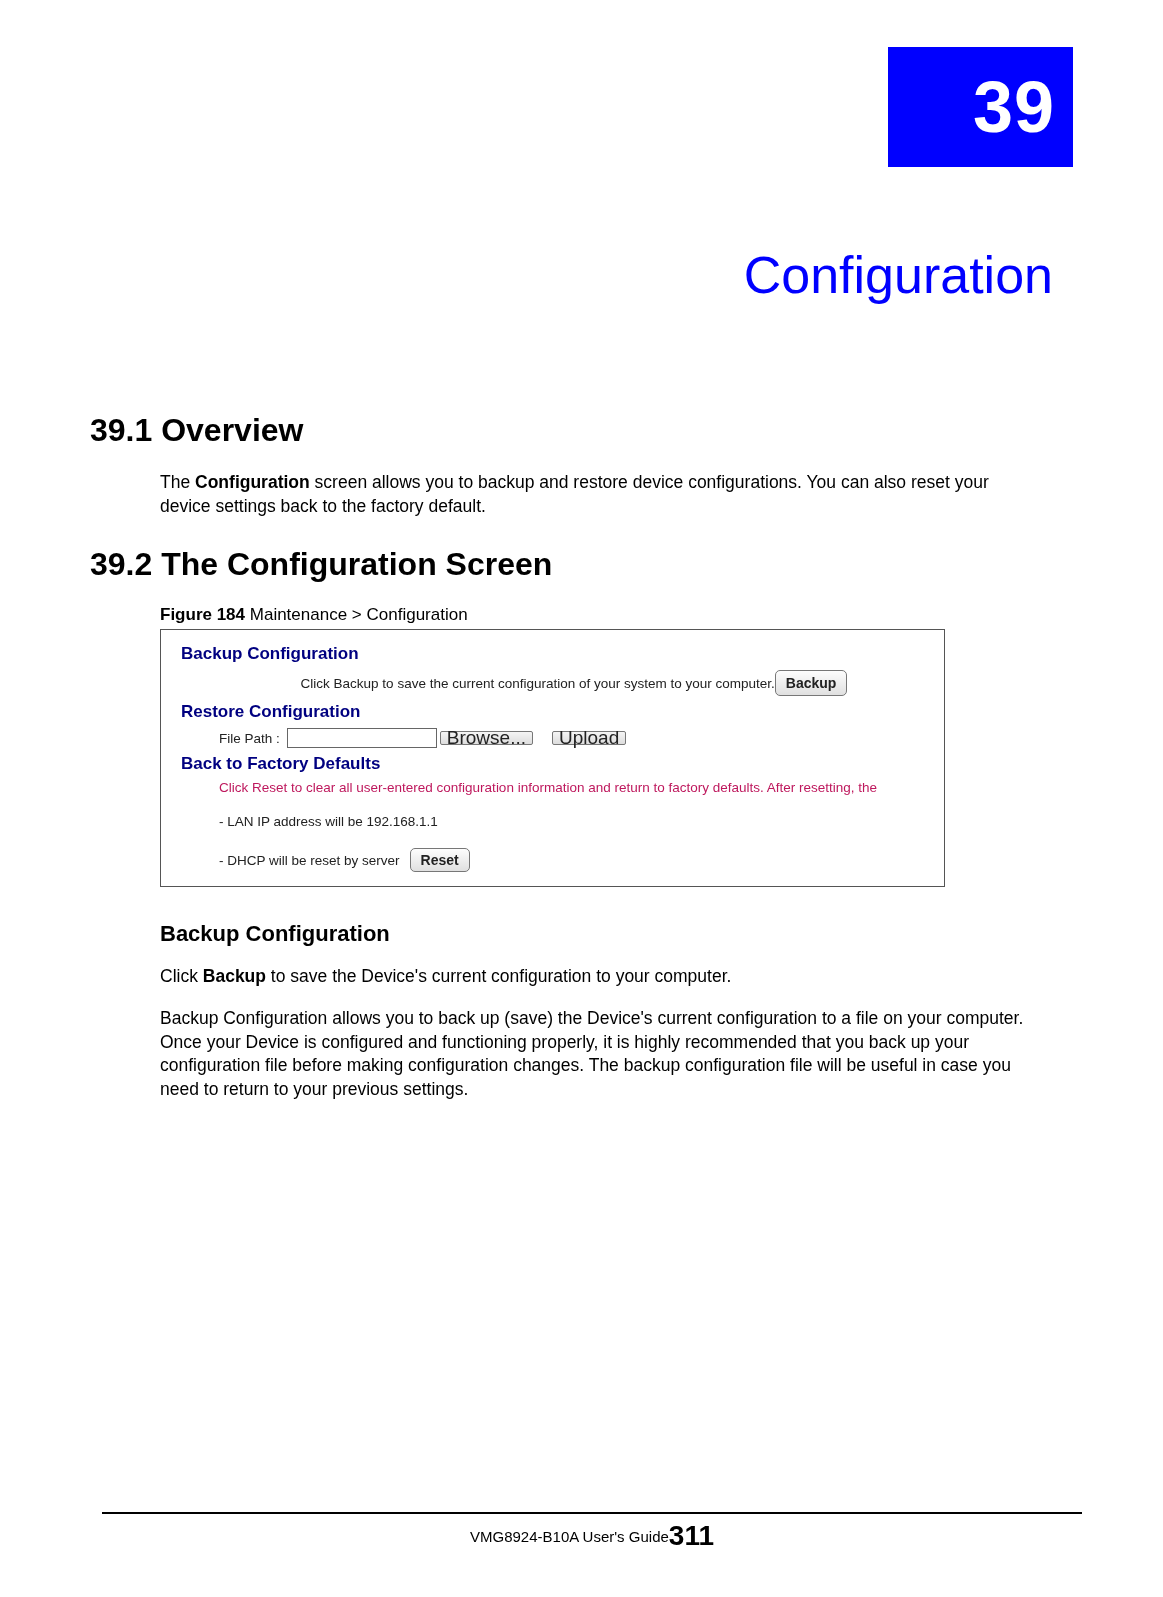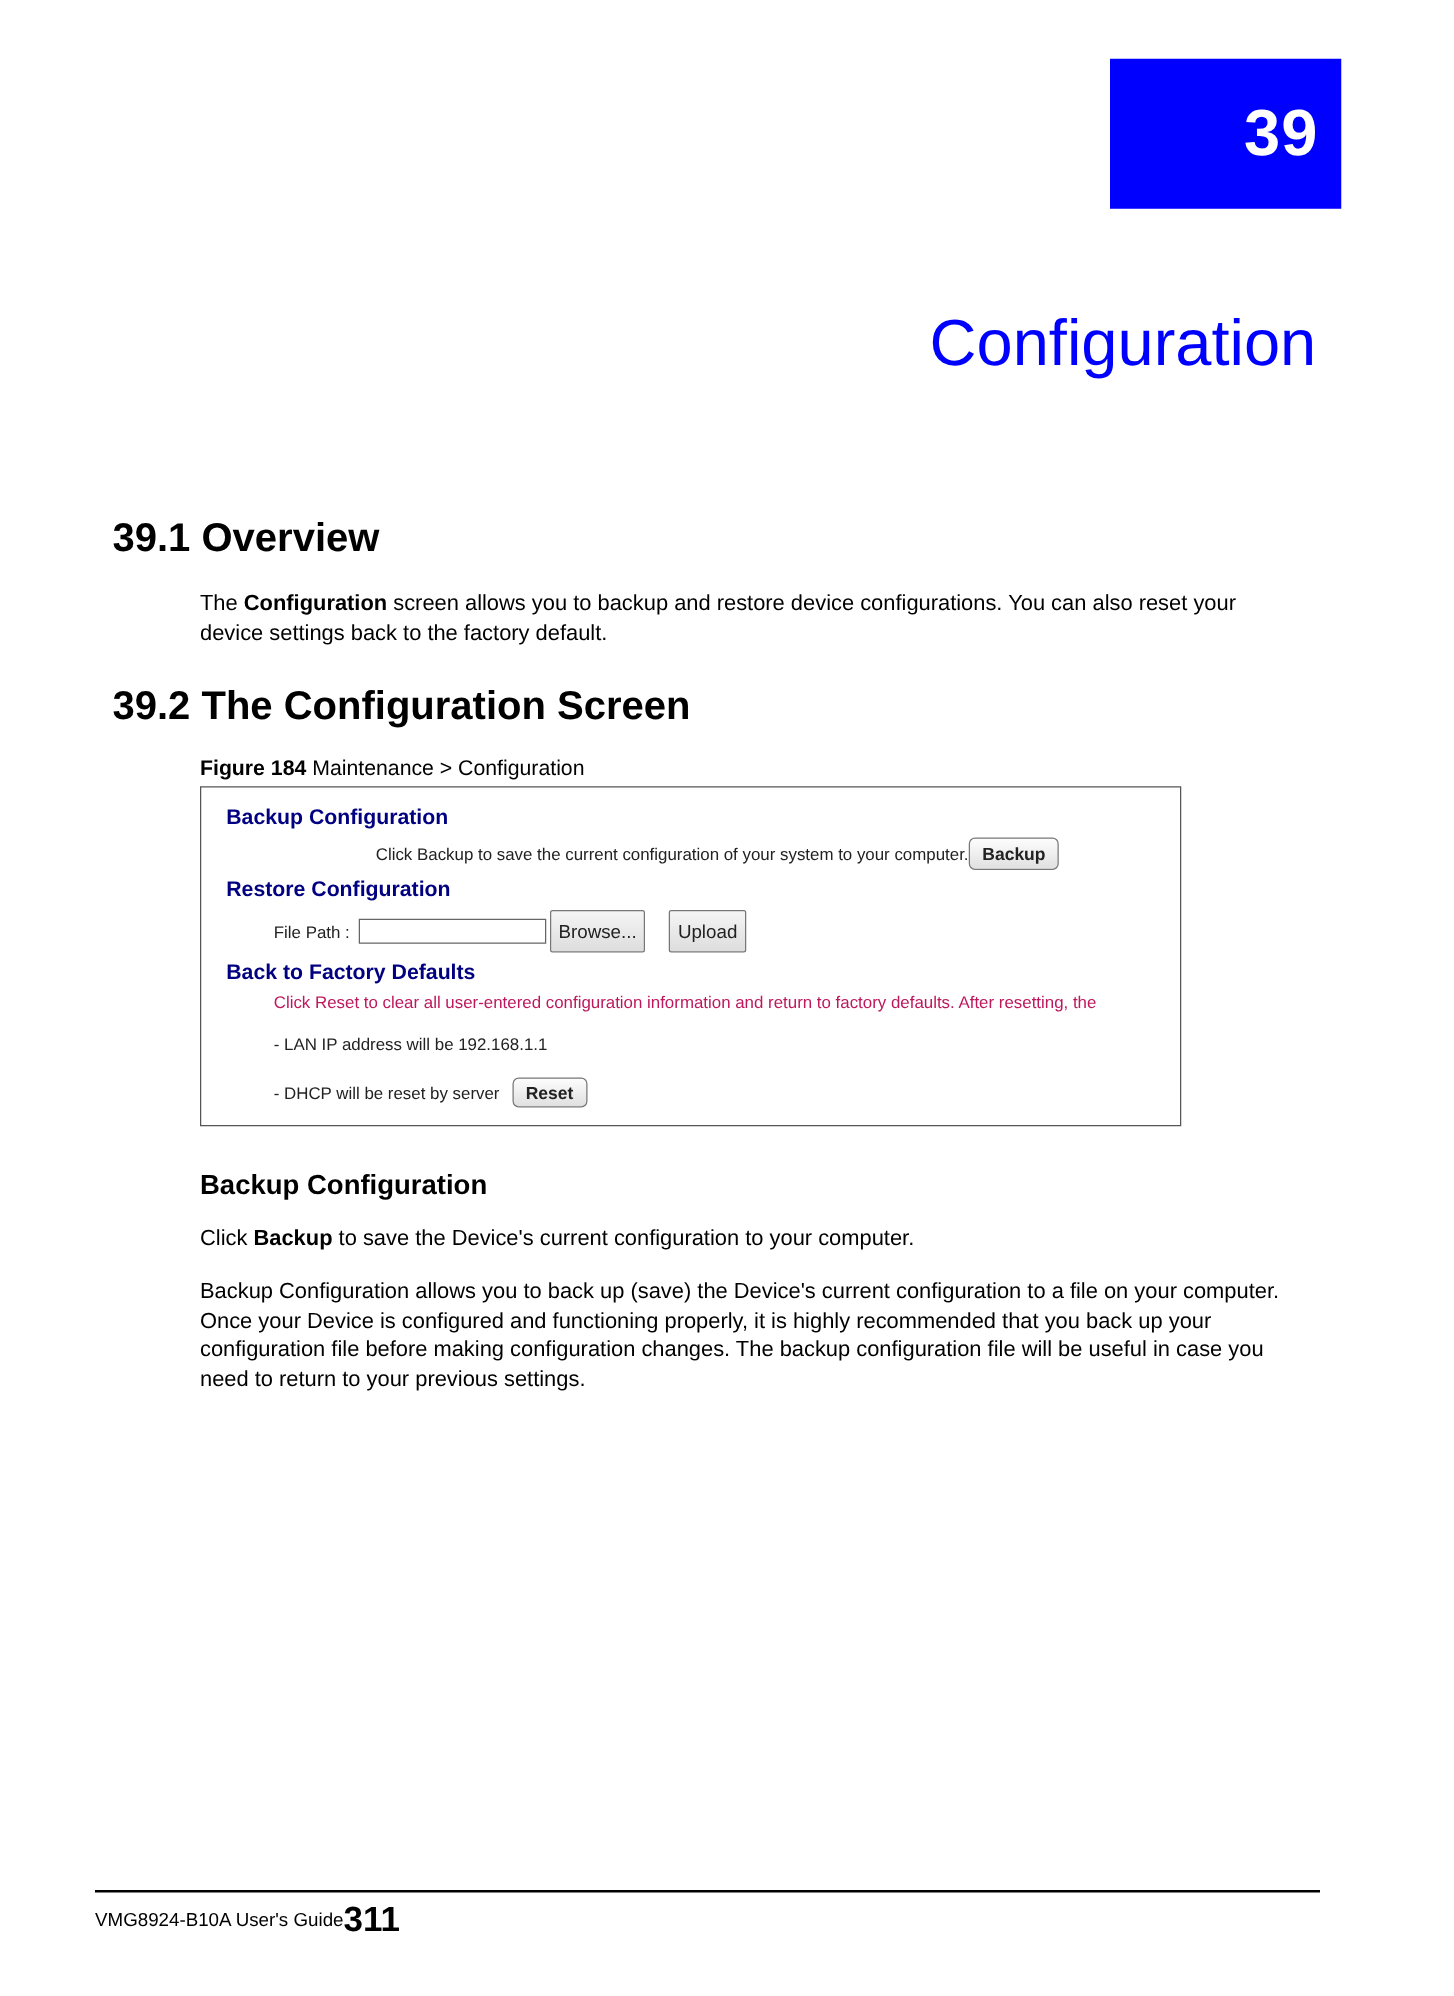--- a/index.html
+++ b/index.html
@@ -21,21 +21,21 @@
       background: #0000ff;
       display: flex;
       align-items: center;
       justify-content: flex-end;
       padding-right: 18px;
     }
     .chapter-badge .num {
       color: #fff;
       font-family: "Trebuchet MS", Arial, sans-serif;
       font-weight: 700;
-      font-size: 52px;
+      font-size: 72px;
       letter-spacing: 1px;
     }
     .chapter-title {
       position: absolute;
       top: 245px;
       right: 110px;
       color: #0000ff;
       font-family: "Trebuchet MS", Verdana, sans-serif;
       font-weight: 400;
       font-size: 52px;
@@ -103,23 +103,23 @@
       padding: 0 10px;
       font-size: 14px;
       font-weight: 700;
       color: #222;
       background: linear-gradient(#fdfdfd, #e0e0e0);
       border: 1px solid #777;
       border-radius: 5px;
     }
     .fig-btn.plain {
       font-weight: 400;
-      height: 34px;
+      height: 14px;
       border-radius: 2px;
-      font-size: 15px;
+      font-size: 19px;
       padding: 0 6px;
       background: linear-gradient(#f5f5f5, #ddd);
     }
     .fig-label { font-size: 13.5px; margin-right: 4px; }
     .fig-input {
       width: 150px;
       height: 20px;
       border: 1px solid #666;
       background: #fff;
       margin: 0 3px;
@@ -144,25 +144,25 @@
       font-family: "Trebuchet MS", Arial, sans-serif;
       font-size: 22px;
       font-weight: 700;
       margin-left: 70px;
       margin-top: 34px;
       margin-bottom: 18px;
     }
     .footer {
       position: absolute;
       bottom: 45px;
-      left: 76px;
+      left: 102px;
       width: 980px;
       display: flex;
       align-items: center;
-      justify-content: flex-start;
+      justify-content: center;
       border-top: 2px solid #000;
       padding-top: 6px;
     }
     .footer-left {
       font-family: Verdana, Geneva, sans-serif;
       font-size: 15px;
     }
     .footer-right {
       font-family: "Trebuchet MS", Arial, sans-serif;
       font-size: 28px;

